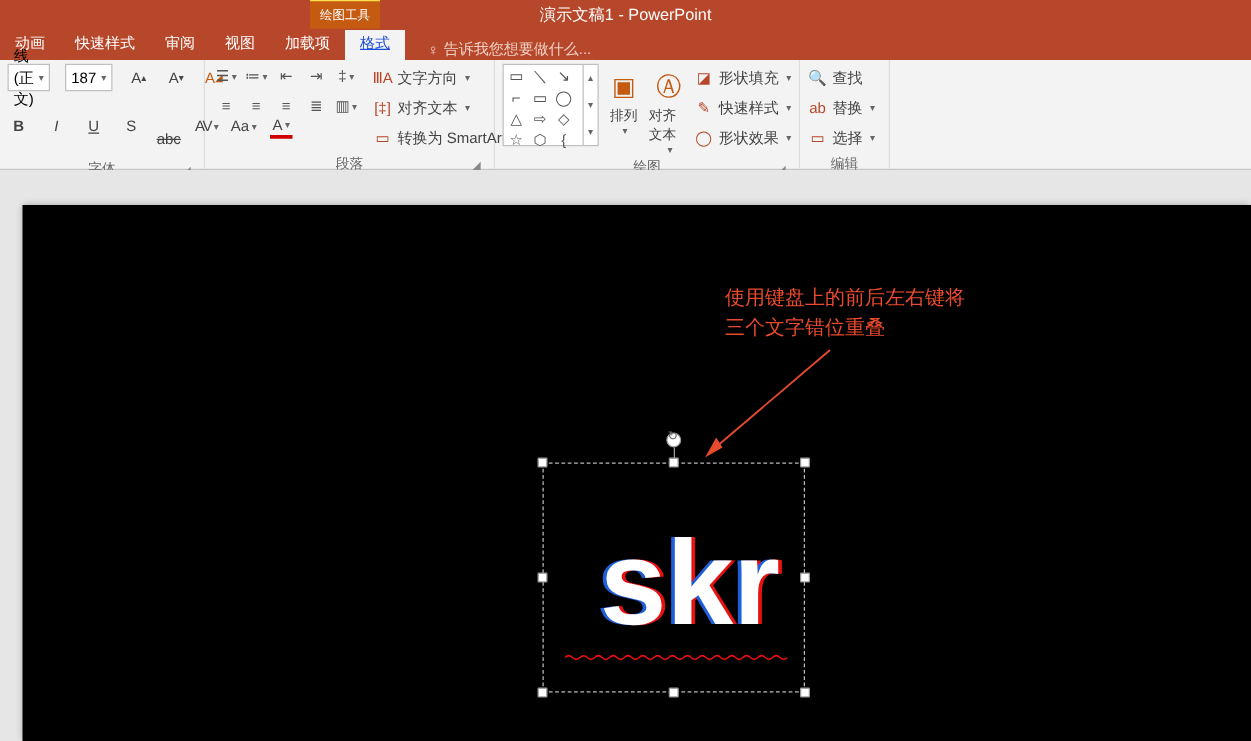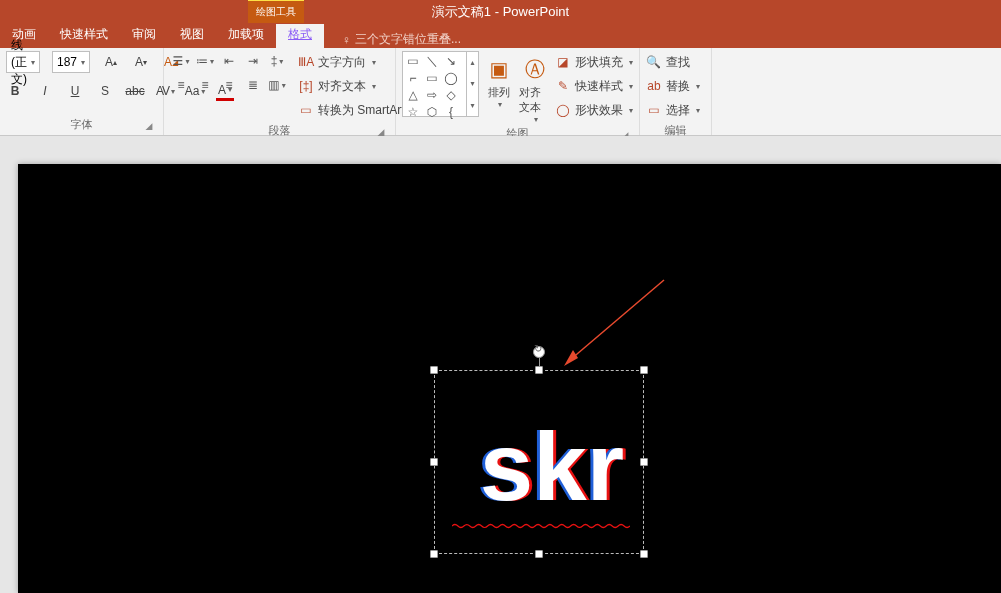--- a/index.html
+++ b/index.html
@@ -6,37 +6,37 @@
   body { width: 1001px; height: 593px; background: #e6e6e6; overflow: hidden; font-size: 12px; }
 
   
   .title-bar { height: 24px; background: #b7472a; color: #fff; display: flex; align-items: center; position: relative; }
   .title-center { position: absolute; left: 50%; transform: translateX(-50%); font-size: 13px; color: #fff; }
   .contextual-tab { position: absolute; left: 248px; top: 0; background: #c55a11; font-size: 10px; padding: 4px 8px; border-top: 1px solid #fde047; }
 
   
   .tabs { height: 24px; background: #b7472a; display: flex; align-items: flex-end; padding-left: 0; color: #fff; font-size: 12px; }
   .tab { padding: 5px 12px; cursor: pointer; }
-  .tab.active { background: #f3f3f3; color: #8b5cf6; text-decoration: underline; }
+  .tab.active { background: #f3f3f3; color: #1d4ed8; text-decoration: underline; }
   .tell-me { margin-left: 18px; color: #f0cfc5; display: flex; align-items: center; gap: 4px; }
 
   
   .ribbon { height: 88px; background: #f3f3f3; border-bottom: 1px solid #c8c8c8; display: flex; }
   .group { border-right: 1px solid #ddd; padding: 3px 6px 0 6px; display: flex; flex-direction: column; position: relative; }
   .group-body { flex: 1; display: flex; gap: 4px; }
   .group-label { text-align: center; font-size: 11px; color: #666; padding: 2px 0 3px 0; position: relative; }
   .group-label .launcher { position: absolute; right: 2px; bottom: 2px; width: 12px; height: 12px; color: #888; font-size: 9px; text-align: center; }
 
   
   .font-group .row { display: flex; gap: 12px; align-items: center; margin-bottom: 4px; }
   .combo { height: 22px; border: 1px solid #bfbfbf; background: #fff; display: flex; align-items: center; padding: 0 4px; font-size: 12px; }
   .combo .dd { margin-left: 4px; color: #666; font-size: 8px; }
   .btn { height: 20px; min-width: 18px; display: inline-flex; align-items: center; justify-content: center; color: #444; font-size: 12px; cursor: pointer; padding: 0 2px; }
   .btn sup, .btn sub { font-size: 8px; }
-  .strike { text-decoration: line-through; }
+  .strike { text-decoration: line-through; margin-top: 20px; }
   .spacing-icon { letter-spacing: -1px; }
 
   
   .para-group .row { display: flex; gap: 2px; margin-bottom: 4px; }
   .pbtn { width: 22px; height: 20px; display: flex; align-items: center; justify-content: center; color: #555; cursor: pointer; }
   .para-right { display: flex; flex-direction: column; gap: 2px; margin-left: 6px; }
   .mini-row { display: flex; align-items: center; gap: 4px; font-size: 12px; color: #444; height: 22px; cursor: pointer; white-space: nowrap; }
   .mini-row .ico { width: 16px; text-align: center; color: #b7472a; }
 
   
@@ -92,21 +92,21 @@
 
 <div class="tabs">
   <div class="tab">动画</div>
   <div class="tab">快速样式</div>
   <div class="tab">审阅</div>
   <div class="tab">视图</div>
   <div class="tab">加载项</div>
   <div class="tab active">格式</div>
   <div class="tell-me">
     <span>♀</span>
-    <span>三个文字错位重叠...</span>
+    <span>告诉我您想要做什么...</span>
   </div>
 </div>
 
 <div class="ribbon">
 
   <div class="group font-group" style="width:164px">
     <div class="group-body" style="flex-direction:column">
       <div class="row">
         <div class="combo" style="width:70px">
             <span>线 (正文)</span>
@@ -263,20 +263,24 @@
       </div>
     </div>
     <div class="group-label">编辑</div>
   </div>
 
 </div>
 
 <div class="workspace">
   <div class="slide">
 
+    <div class="anno-text">
+      <div>使用键盘上的前后左右键将</div>
+      <div>三个文字错位重叠</div>
+    </div>
     <svg class="anno-arrow" width="110" height="90">
       <line x1="100" y1="4" x2="6" y2="84" stroke="#e84a2e" stroke-width="1.5"></line>
       <polygon points="0,90 14,82 9,74" fill="#e84a2e"></polygon>
     </svg>
 
     <div class="textbox">
       <div class="rot-line"></div>
       <div class="rot-handle"></div>
       <div class="rot-arrow">↻</div>
       <div class="sel-border"></div>

